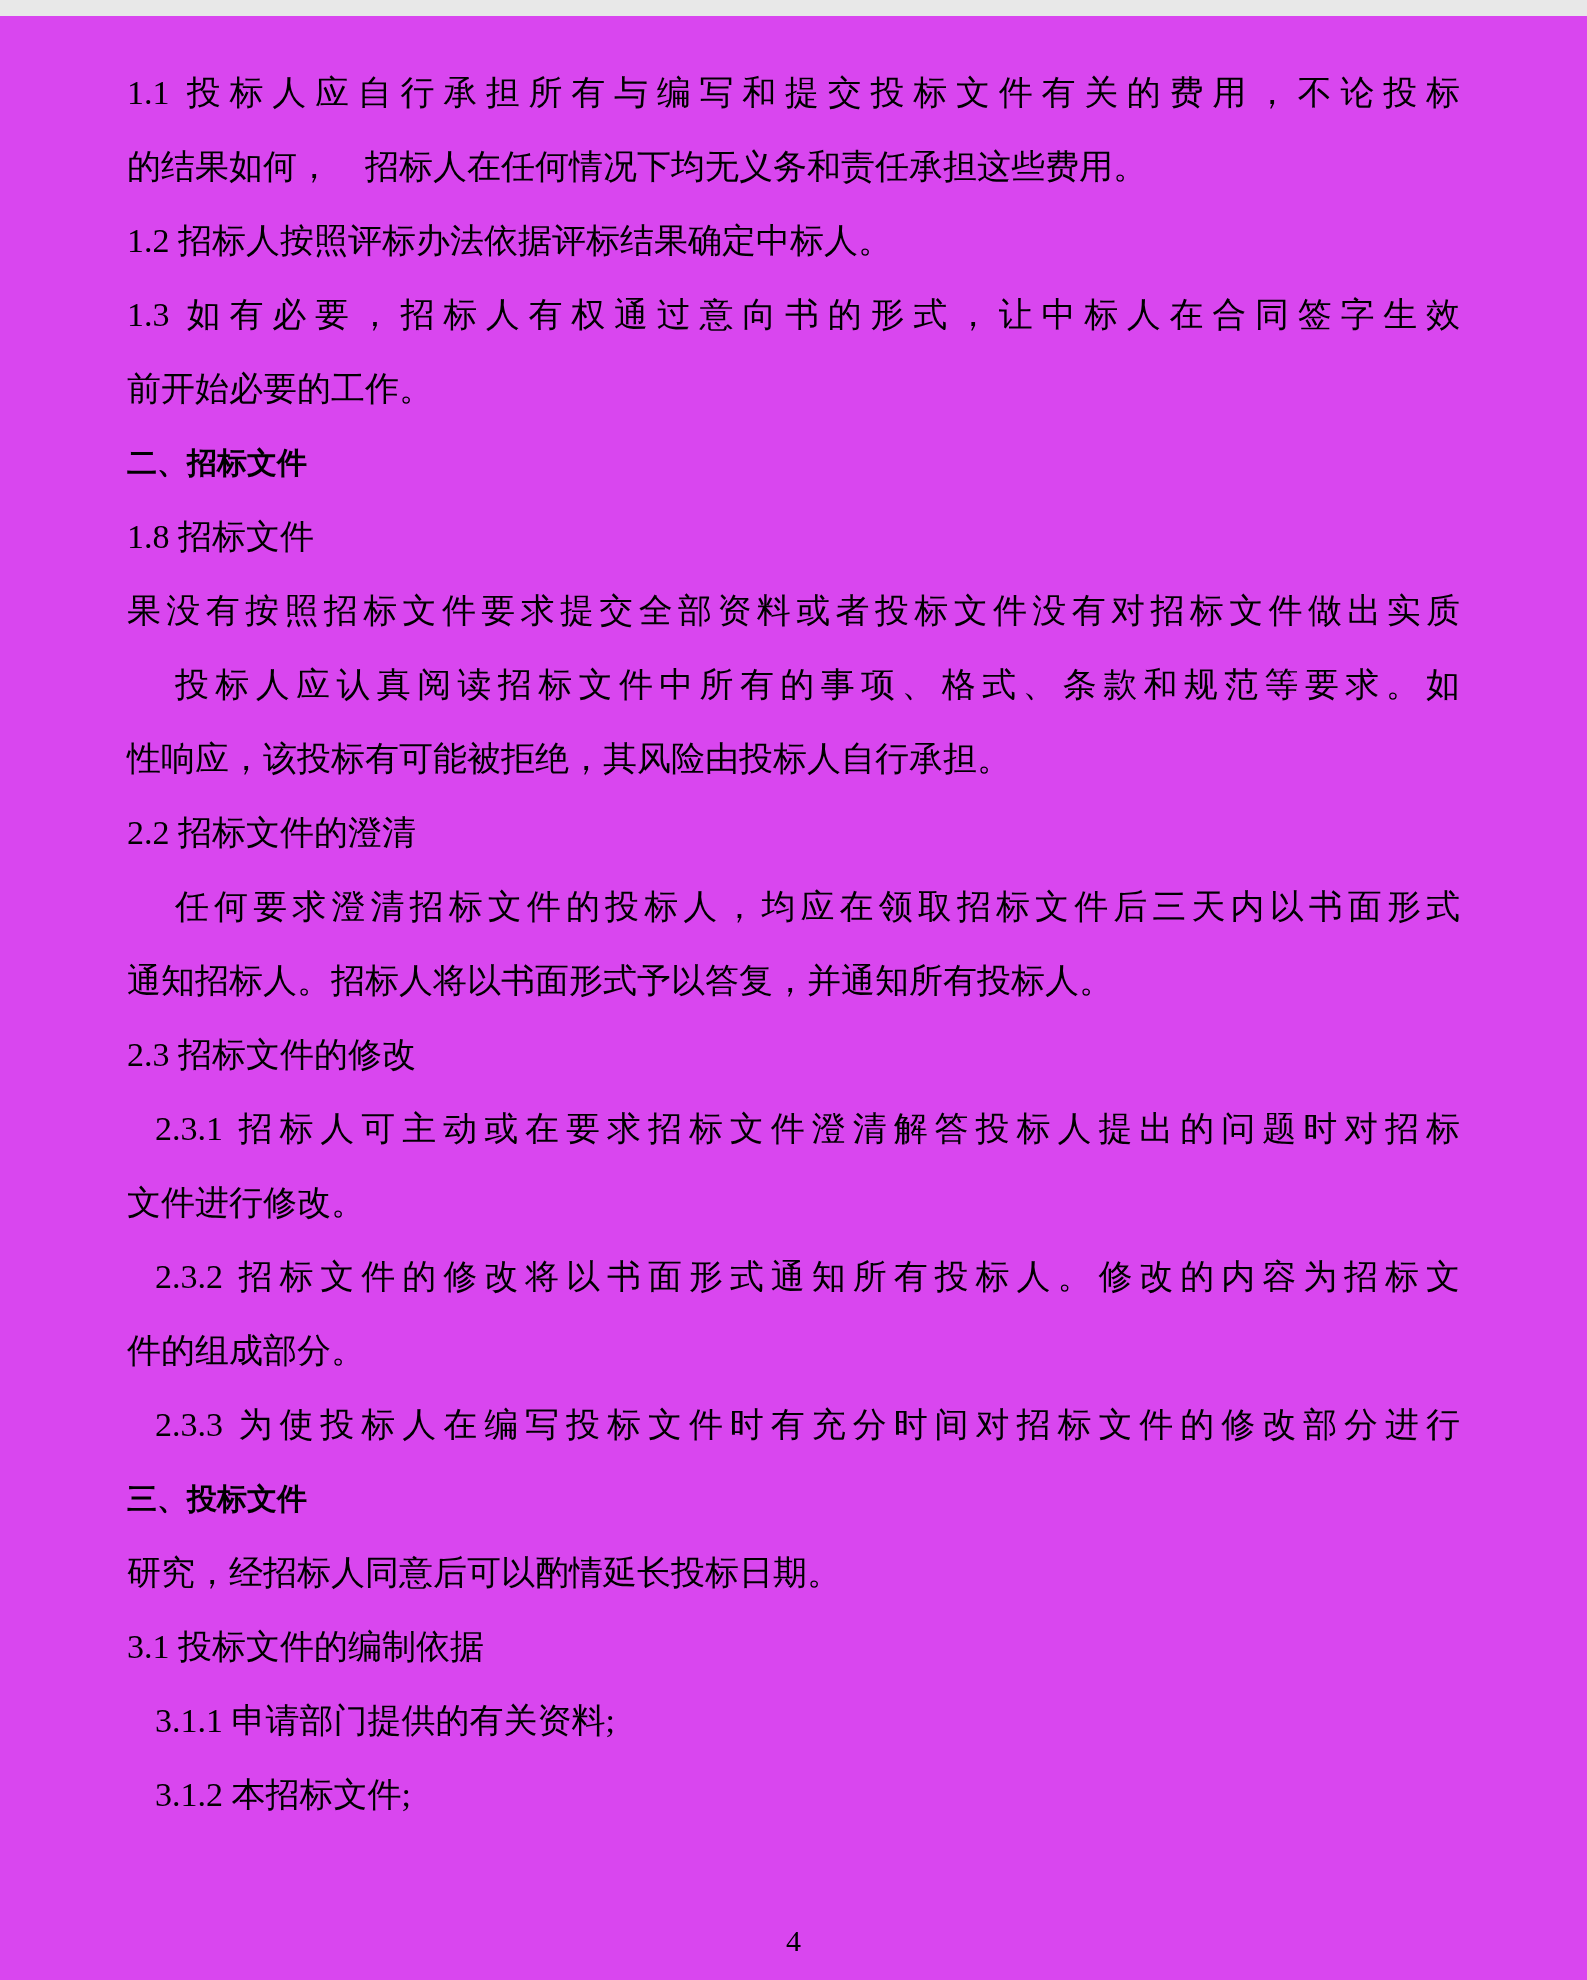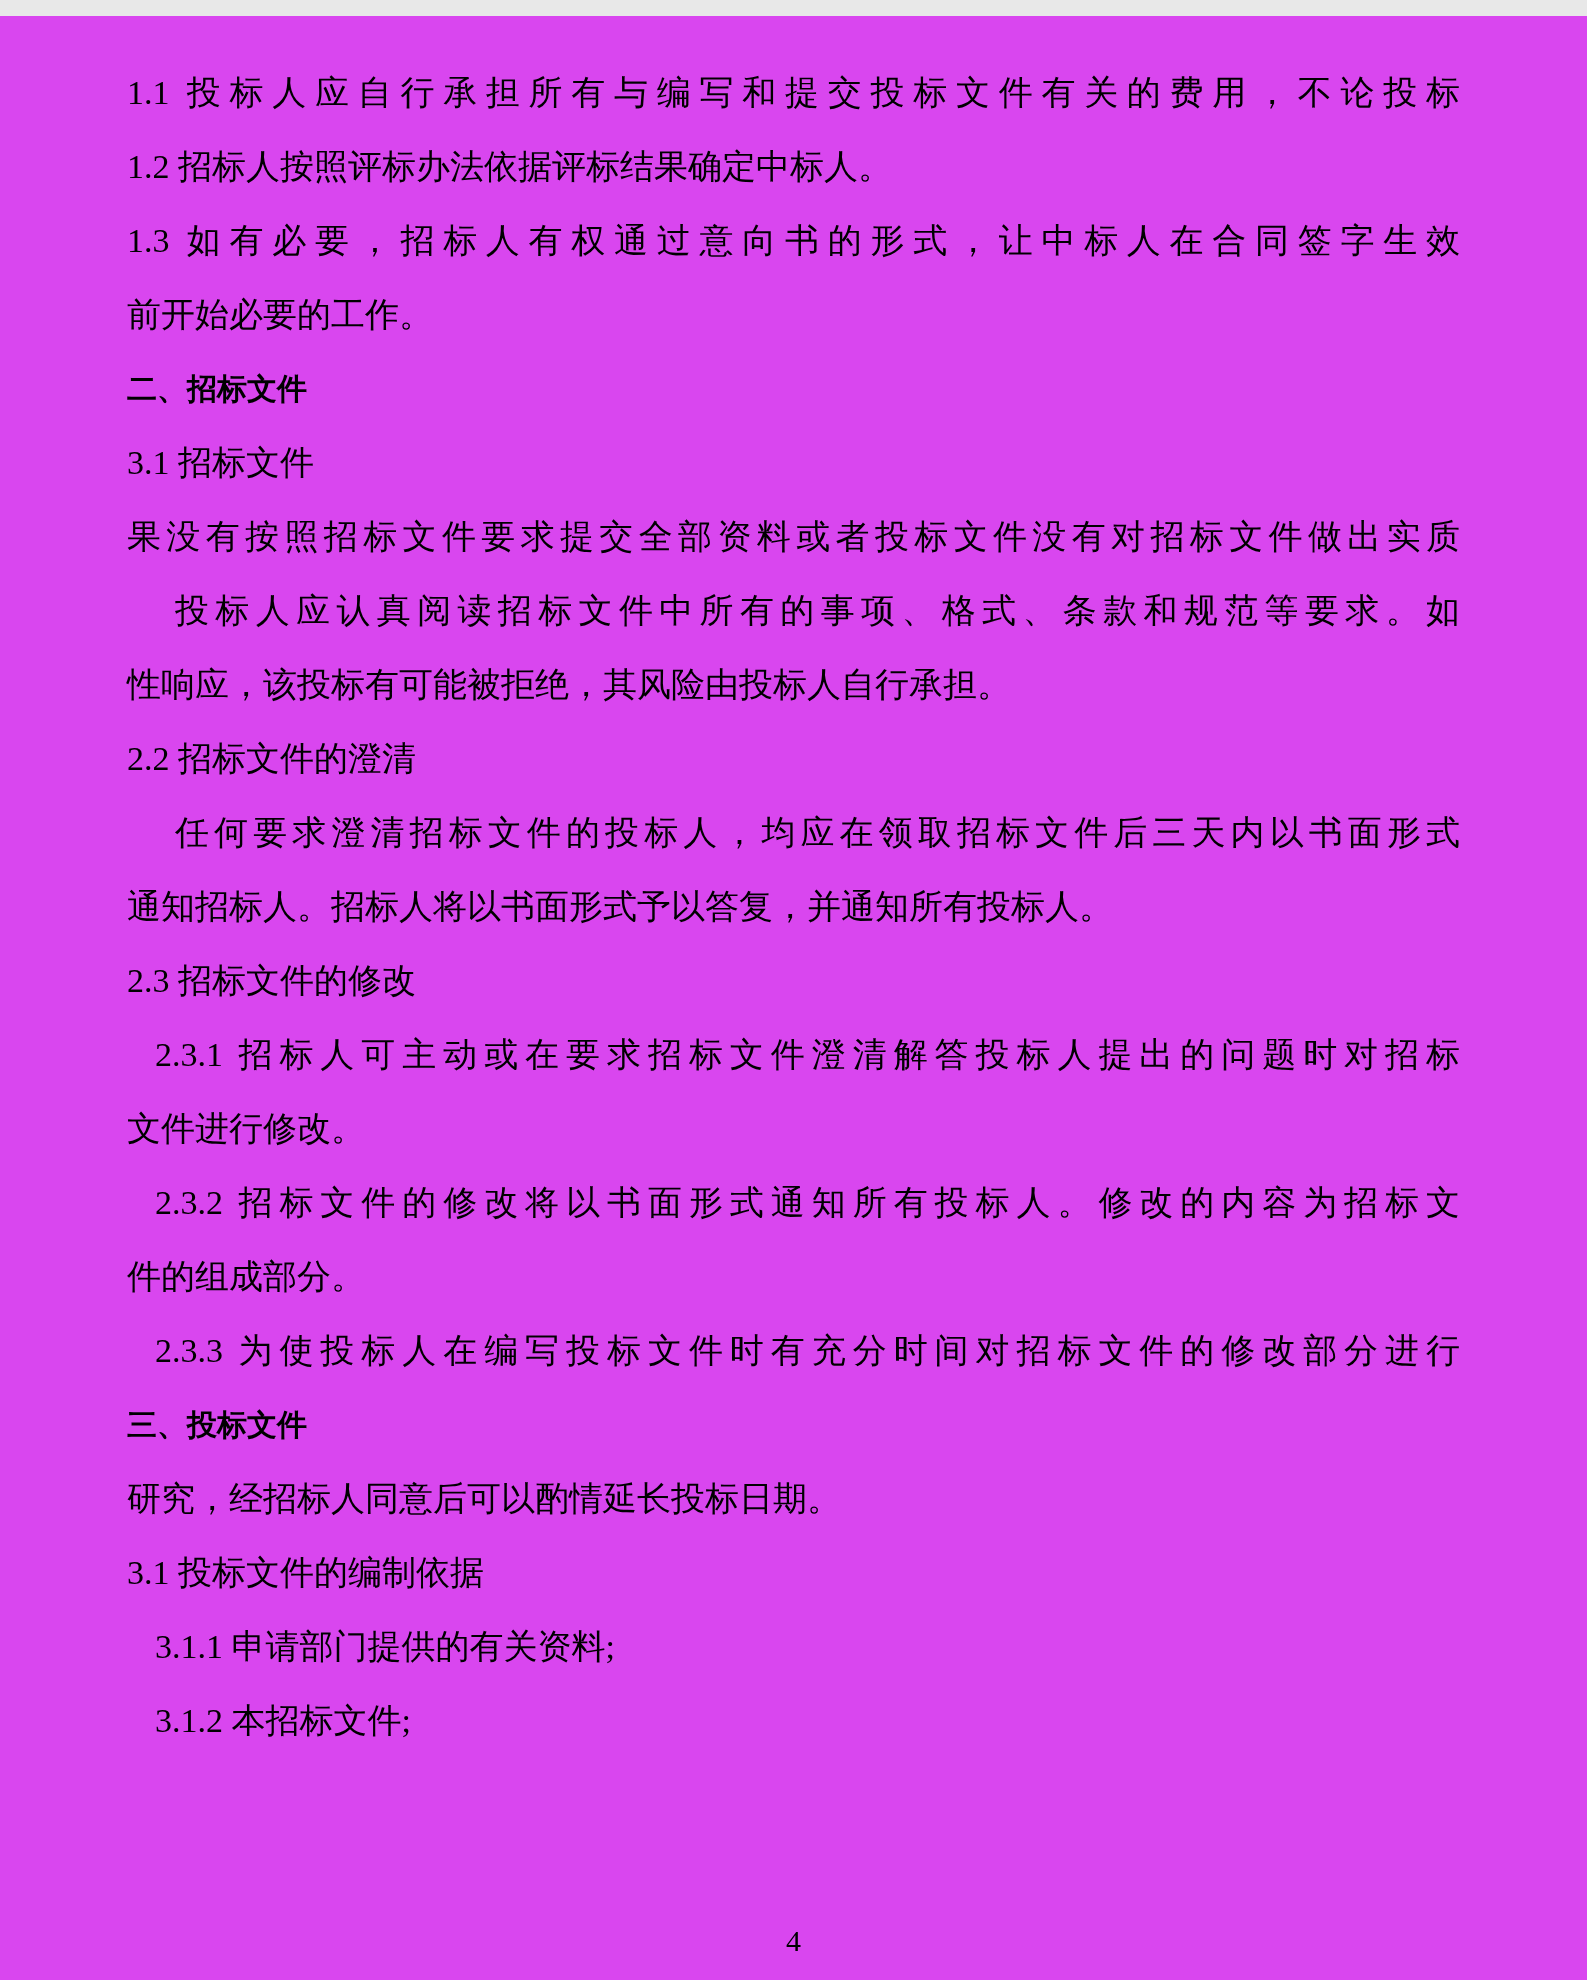--- a/index.html
+++ b/index.html
@@ -46,25 +46,26 @@
     font-family: "Liberation Serif", "DejaVu Serif", serif;
     color: #000000;
   }
 </style>
 </head>
 <body>
 
 <div class="page">
   <div class="content" id="lines-container">
       <div class="line fill">1.1 投标人应自行承担所有与编写和提交投标文件有关的费用，不论投标</div>
+      <div class="line">的结果如何，　招标人在任何情况下均无义务和责任承担这些费用。</div>
       <div class="line">1.2 招标人按照评标办法依据评标结果确定中标人。</div>
       <div class="line fill">1.3 如有必要，招标人有权通过意向书的形式，让中标人在合同签字生效</div>
       <div class="line">前开始必要的工作。</div>
       <div class="line heading">二、招标文件</div>
-      <div class="line">3.1 招标文件</div>
+      <div class="line">1.8 招标文件</div>
       <div class="line fill">果没有按照招标文件要求提交全部资料或者投标文件没有对招标文件做出实质</div>
       <div class="line fill indent-para">投标人应认真阅读招标文件中所有的事项、格式、条款和规范等要求。如</div>
       <div class="line">性响应，该投标有可能被拒绝，其风险由投标人自行承担。</div>
       <div class="line">2.2 招标文件的澄清</div>
       <div class="line fill indent-para">任何要求澄清招标文件的投标人，均应在领取招标文件后三天内以书面形式</div>
       <div class="line">通知招标人。招标人将以书面形式予以答复，并通知所有投标人。</div>
       <div class="line">2.3 招标文件的修改</div>
       <div class="line fill indent-sub">2.3.1 招标人可主动或在要求招标文件澄清解答投标人提出的问题时对招标</div>
       <div class="line">文件进行修改。</div>
       <div class="line fill indent-sub">2.3.2 招标文件的修改将以书面形式通知所有投标人。修改的内容为招标文</div>

